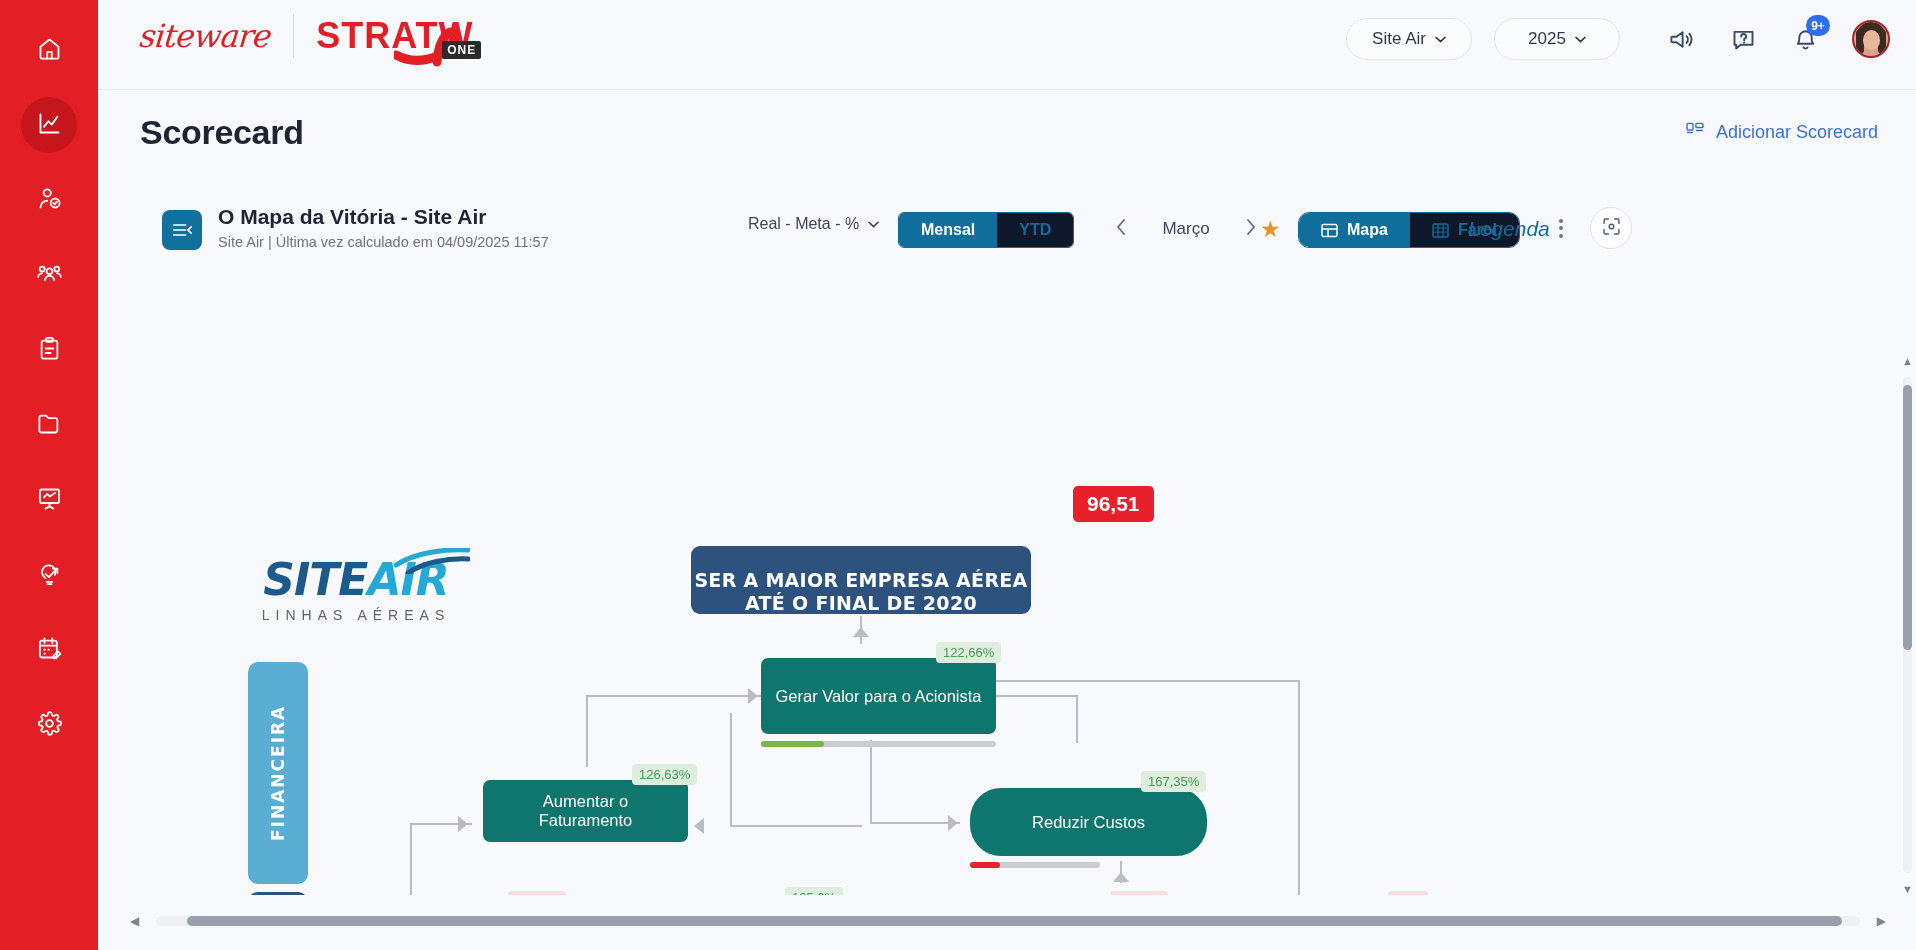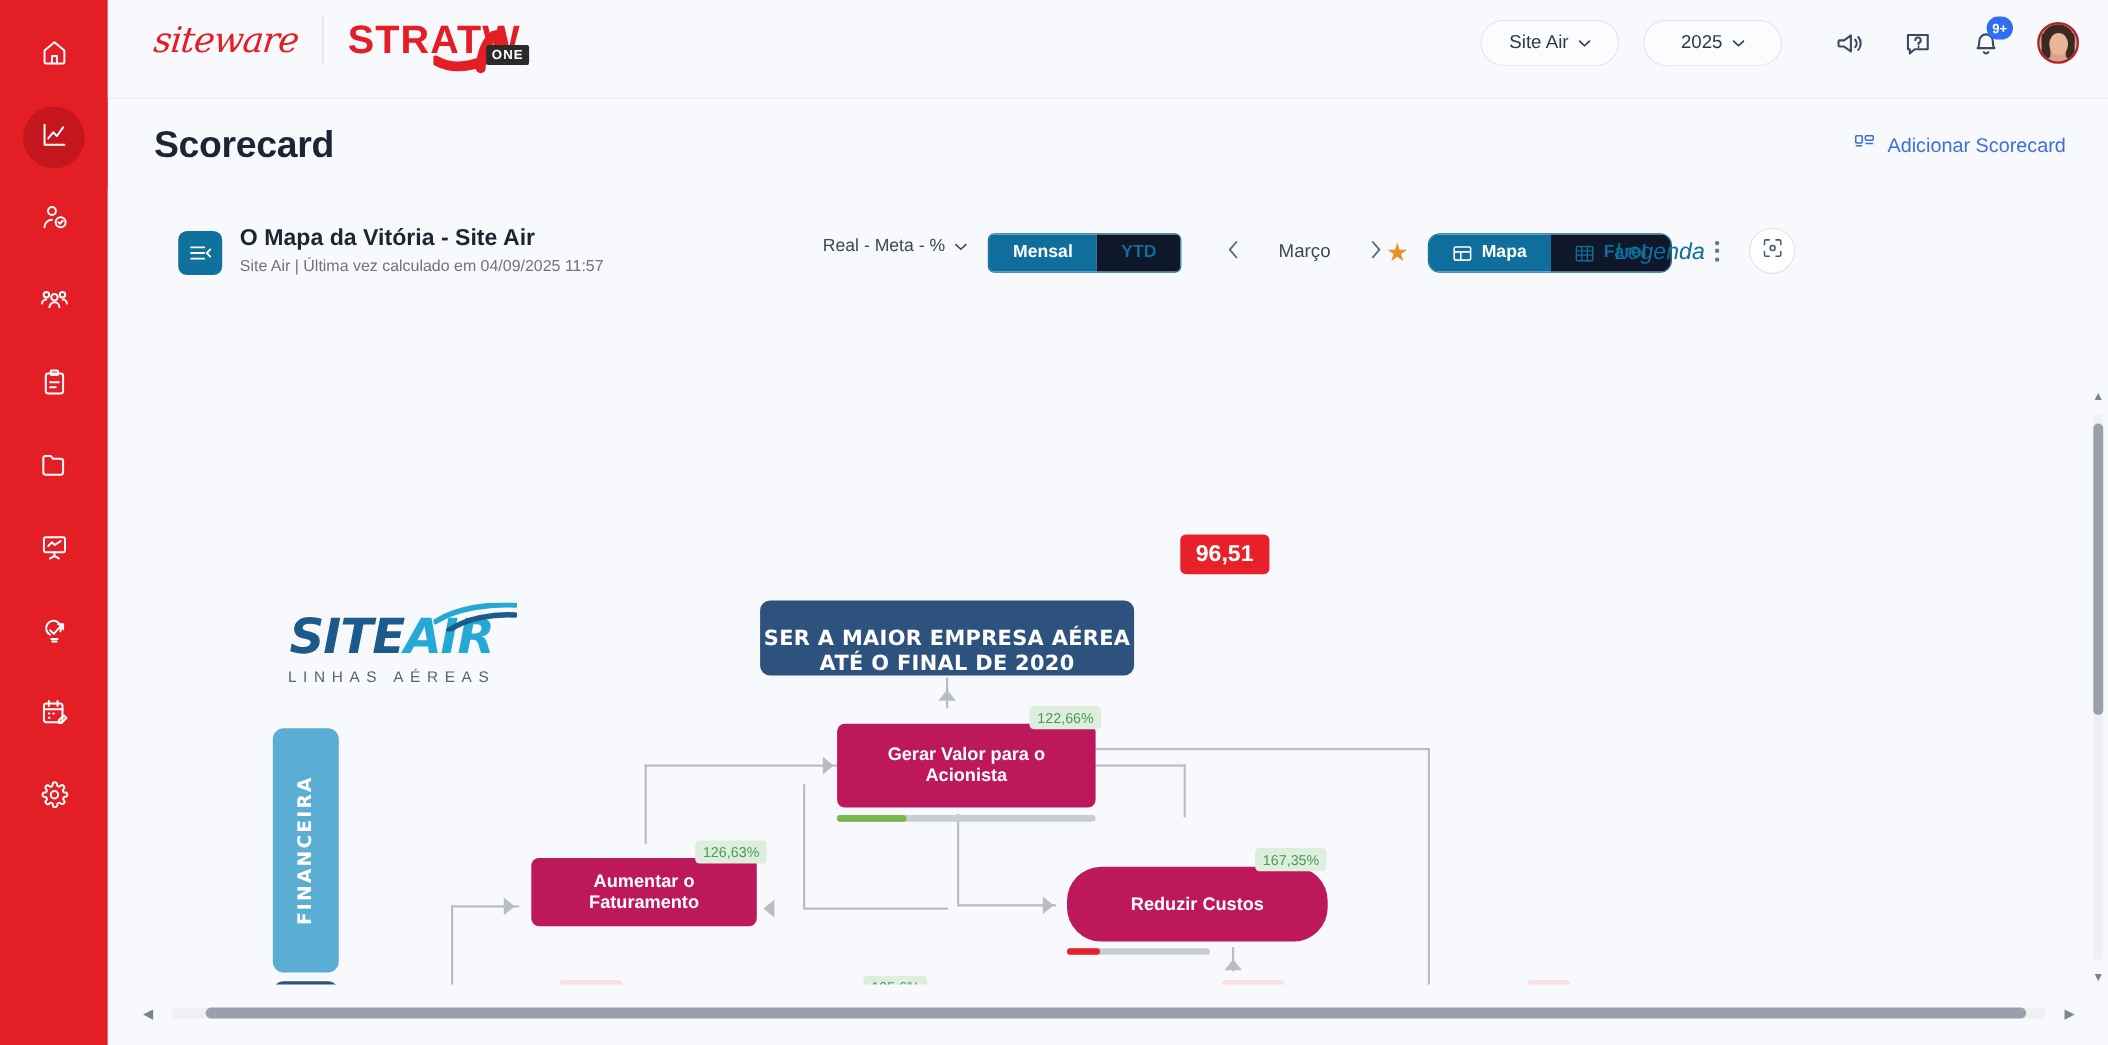--- a/index.html
+++ b/index.html
@@ -163,21 +163,21 @@
      writing-mode: vertical-rl; transform: rotate(180deg);
      display: flex; align-items: center; justify-content: center;
      font-family: "DejaVu Sans", sans-serif; font-weight: 700; font-size: 17px;
      letter-spacing: 2px; cursor: pointer; }
   #persp-fin { left: 150px; top: 487px; width: 60px; height: 222px; background: #5aaed4; }
   #persp-mkt { left: 150px; top: 717px; width: 60px; height: 160px; background: #2d527e; }
 
   .node { position: absolute; border-radius: 7px; color: #fff;
      display: flex; align-items: center; justify-content: center; text-align: center;
      font-size: 16.5px; padding: 0 14px; cursor: pointer; }
-  .node.green { background: #be185d; font-weight: bold; }
+  .node.green { background: #0f766e; }
   .tag { position: absolute; font-size: 13px; padding: 3px 7px; border-radius: 4px;
      white-space: nowrap; }
   .tag.g { background: #ddeedd; color: #4a9b57; }
   .tag.r { background: #fadfe1; color: #e0404a; }
   .pbar { position: absolute; height: 6px; background: #c9ccd1; border-radius: 3px; }
   .pbar > span { display: block; height: 100%; border-radius: 3px; }
 
   .conn { position: absolute; background: #b9bcc4; }
   .conn.h { height: 1.5px; }
   .conn.v { width: 1.5px; }

